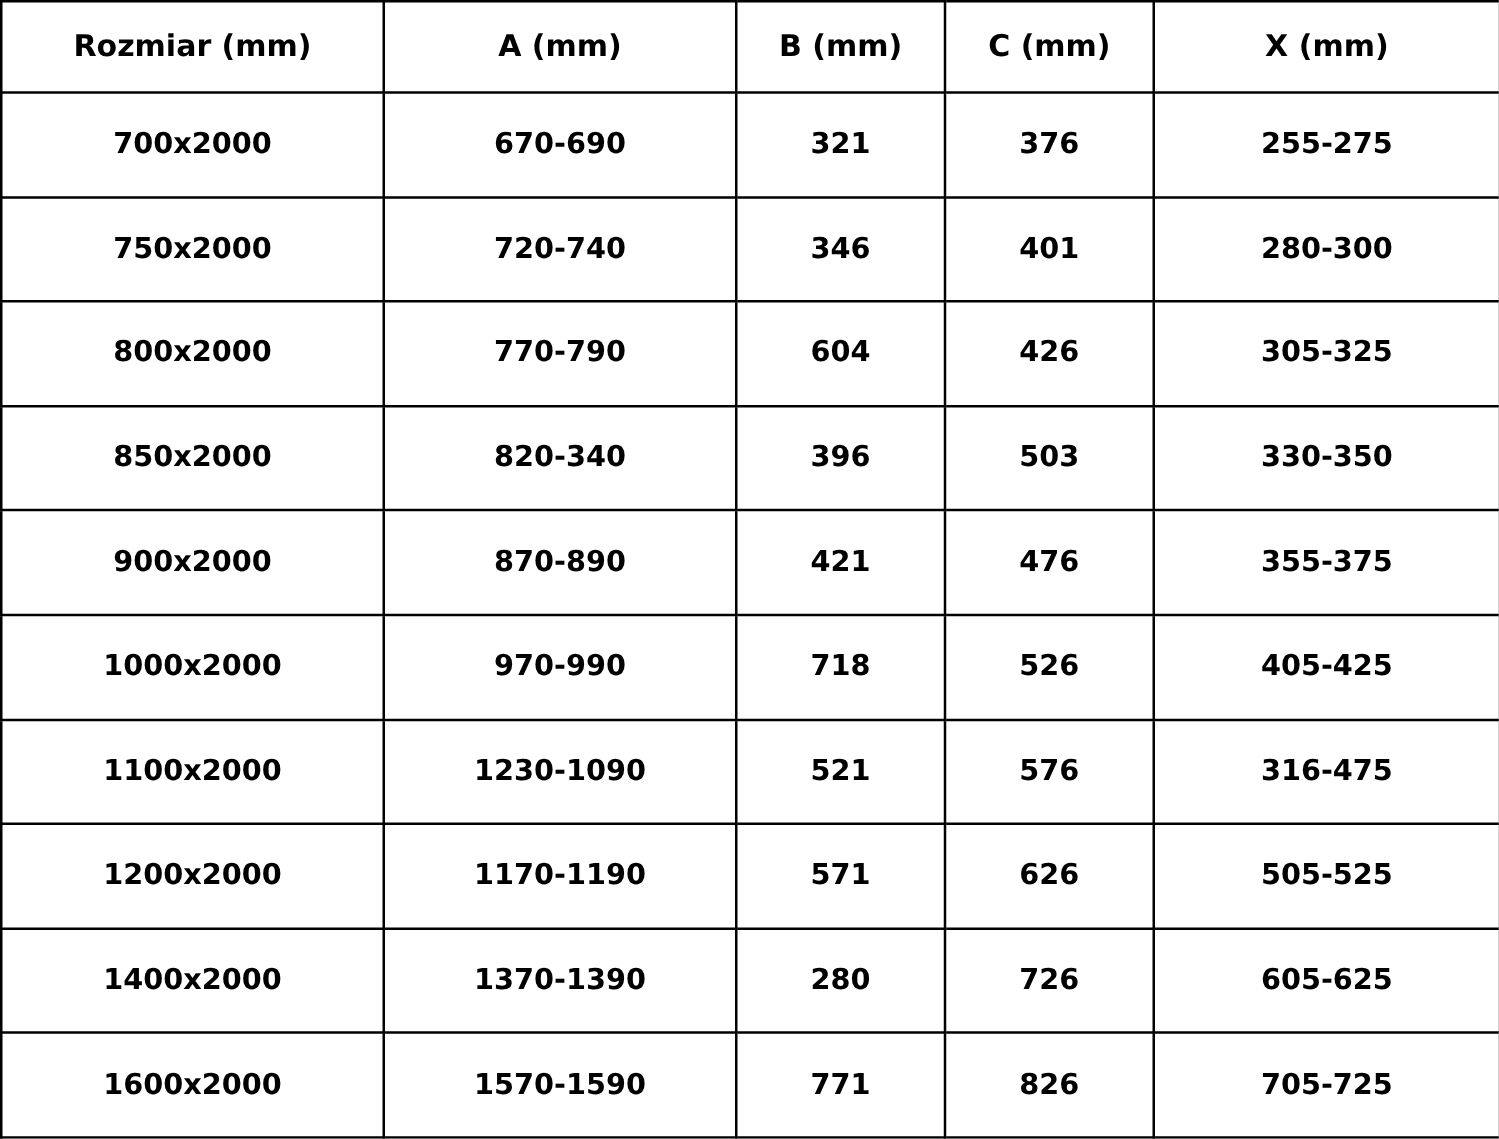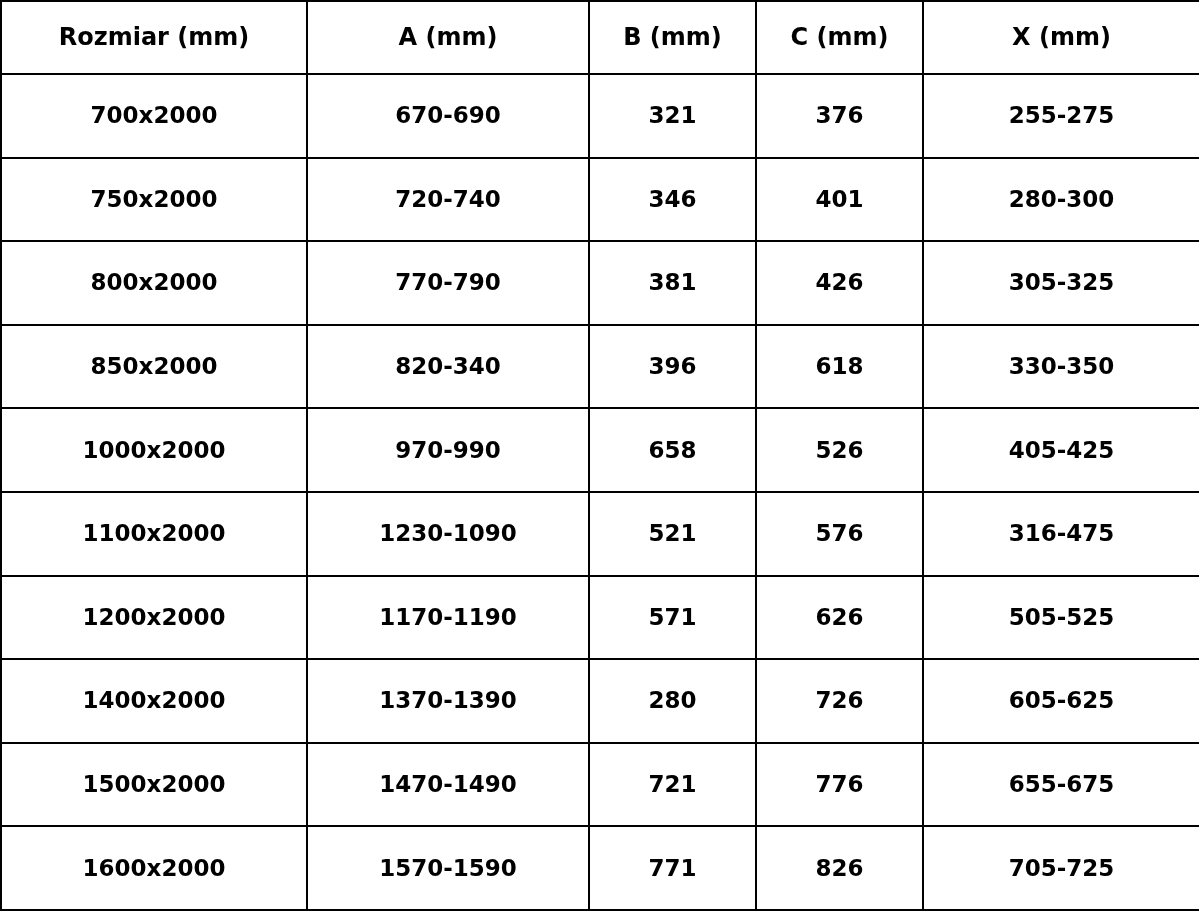--- a/index.html
+++ b/index.html
@@ -86,35 +86,42 @@
       <tr>
         <td class="size-cell">750x2000</td>
         <td>720-740</td>
         <td>346</td>
         <td>401</td>
         <td>280-300</td>
       </tr>
       <tr>
         <td class="size-cell">800x2000</td>
         <td>770-790</td>
-        <td>381</td>
+        <td>604</td>
         <td>426</td>
         <td>305-325</td>
       </tr>
       <tr>
         <td class="size-cell">850x2000</td>
         <td>820-340</td>
         <td>396</td>
-        <td>618</td>
+        <td>503</td>
         <td>330-350</td>
+      </tr>
+      <tr>
+        <td class="size-cell">900x2000</td>
+        <td>870-890</td>
+        <td>421</td>
+        <td>476</td>
+        <td>355-375</td>
       </tr>
       <tr>
         <td class="size-cell">1000x2000</td>
         <td>970-990</td>
-        <td>658</td>
+        <td>718</td>
         <td>526</td>
         <td>405-425</td>
       </tr>
       <tr>
         <td class="size-cell">1100x2000</td>
         <td>1230-1090</td>
         <td>521</td>
         <td>576</td>
         <td>316-475</td>
       </tr>
@@ -126,27 +133,20 @@
         <td>505-525</td>
       </tr>
       <tr>
         <td class="size-cell">1400x2000</td>
         <td>1370-1390</td>
         <td>280</td>
         <td>726</td>
         <td>605-625</td>
       </tr>
       <tr>
-        <td class="size-cell">1500x2000</td>
-        <td>1470-1490</td>
-        <td>721</td>
-        <td>776</td>
-        <td>655-675</td>
-      </tr>
-      <tr>
         <td class="size-cell">1600x2000</td>
         <td>1570-1590</td>
         <td>771</td>
         <td>826</td>
         <td>705-725</td>
       </tr>
     </tbody>
   </table>
 </div>
 

